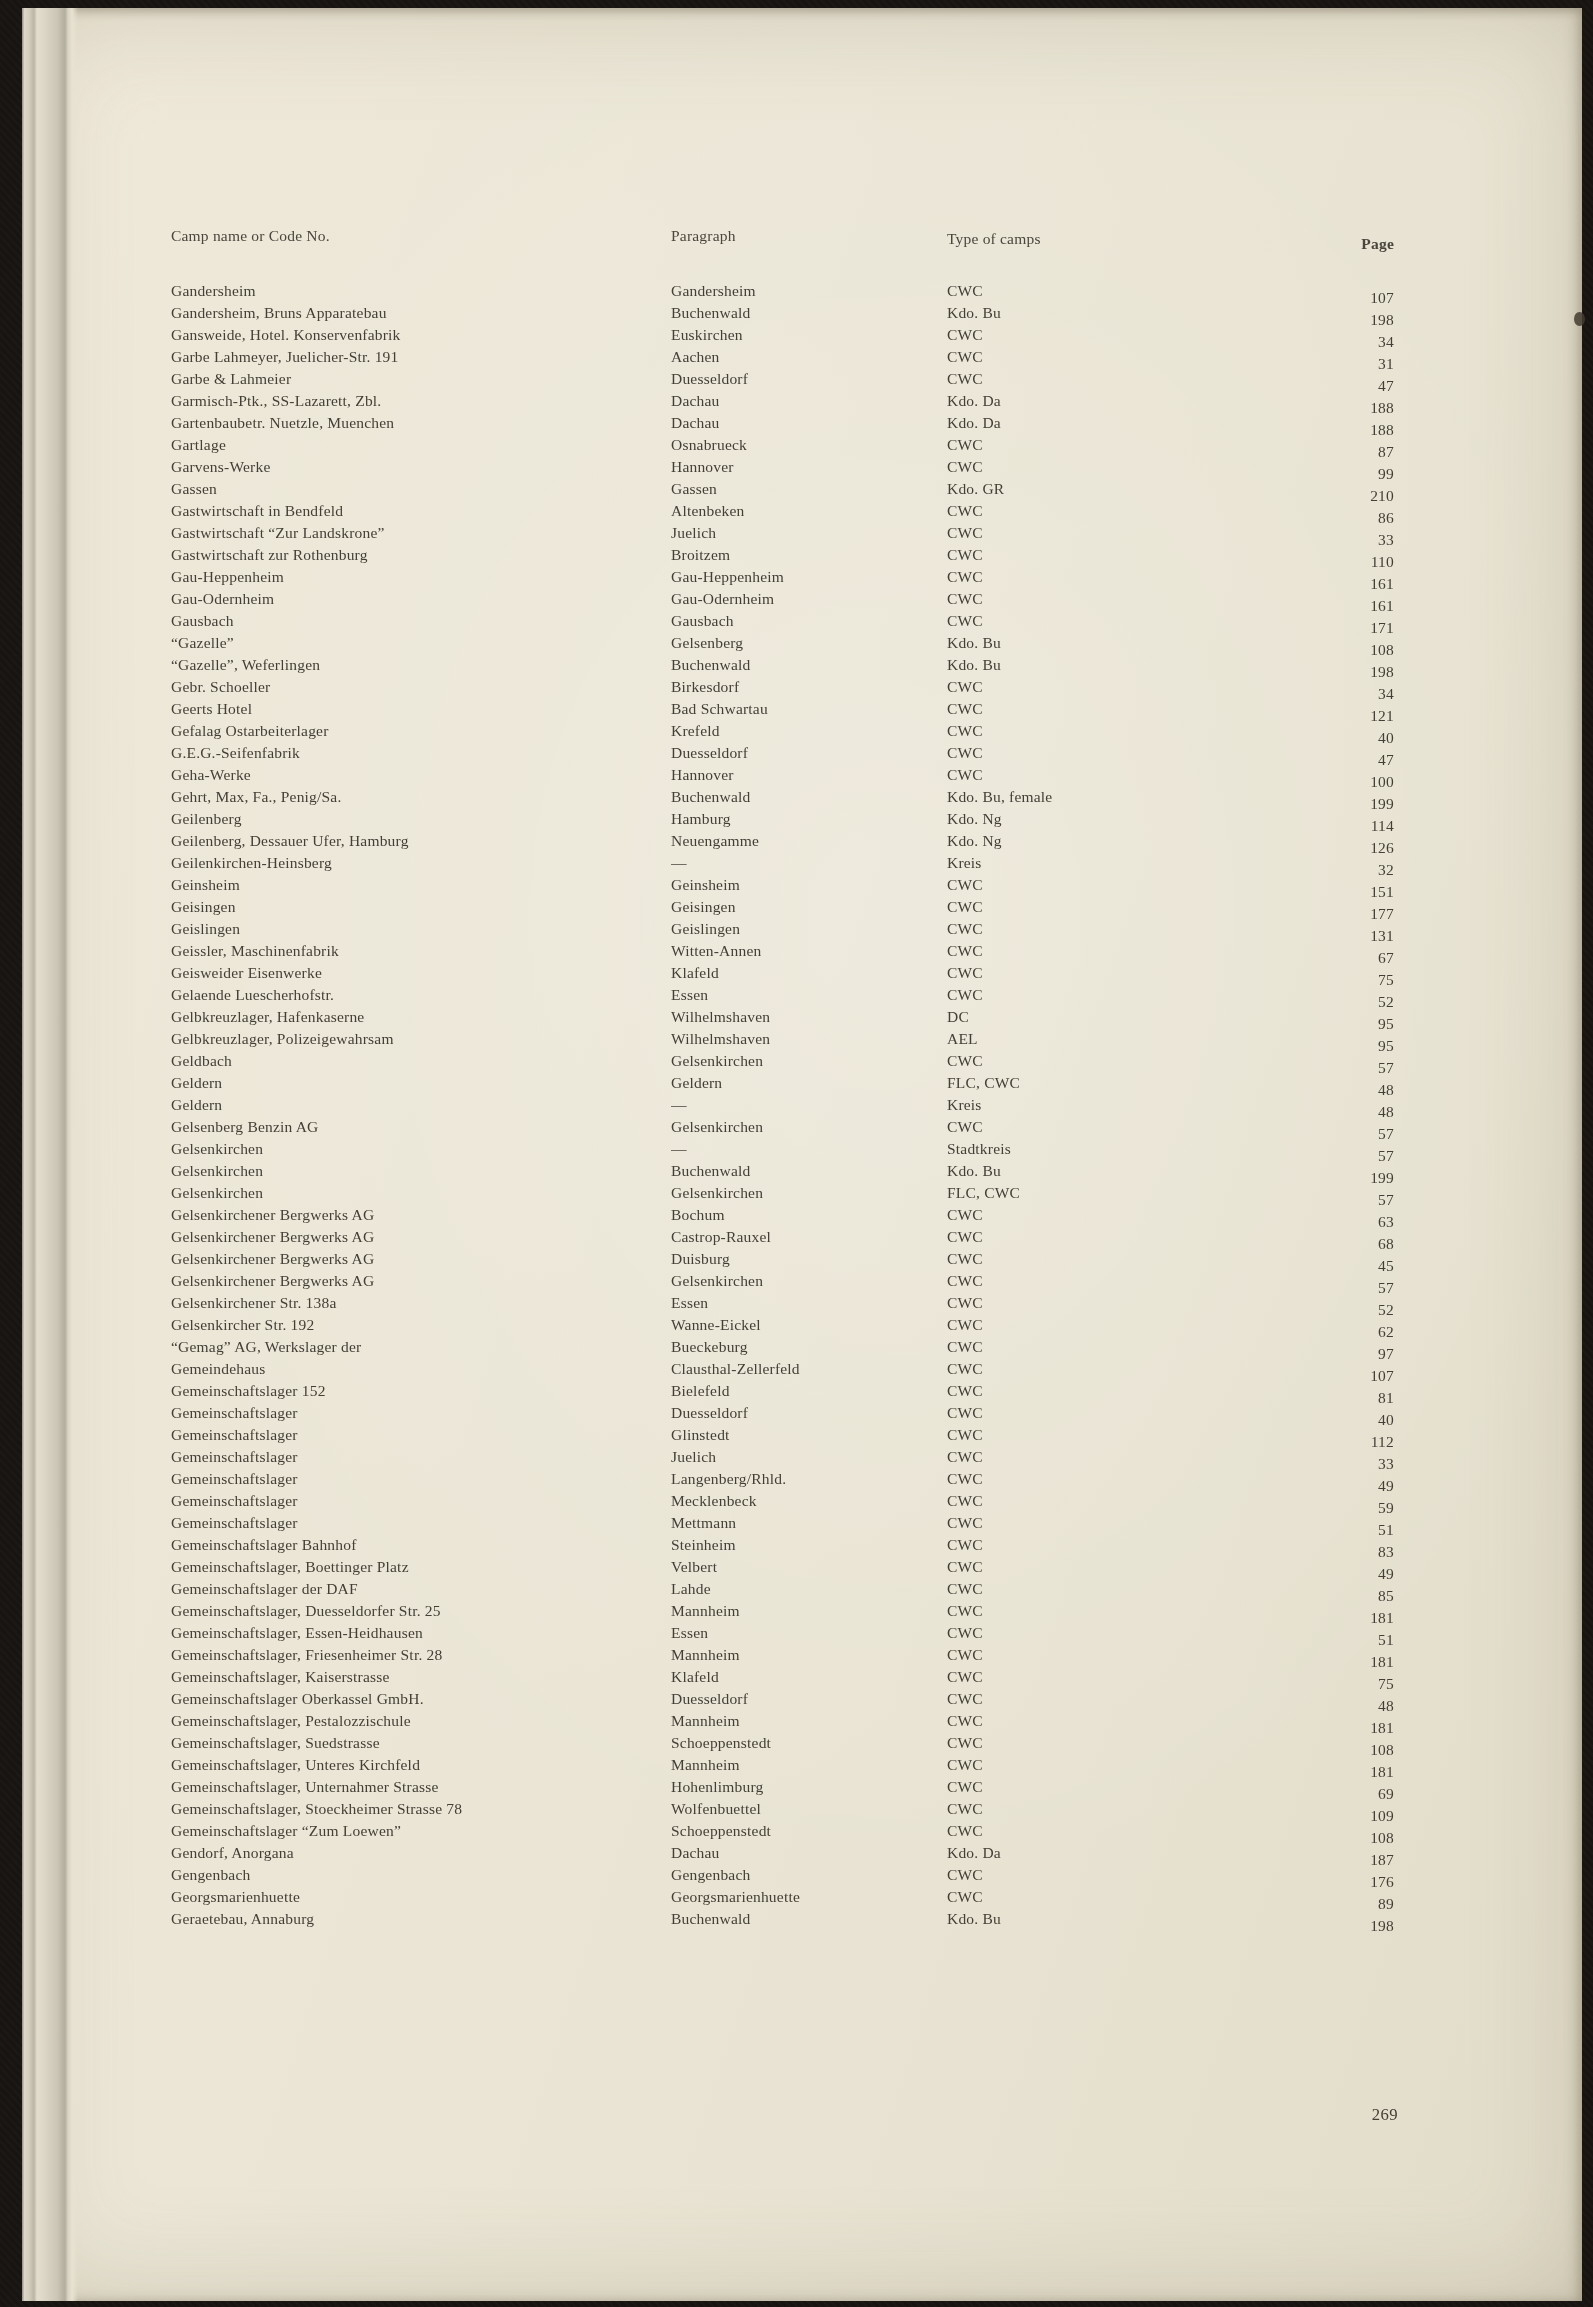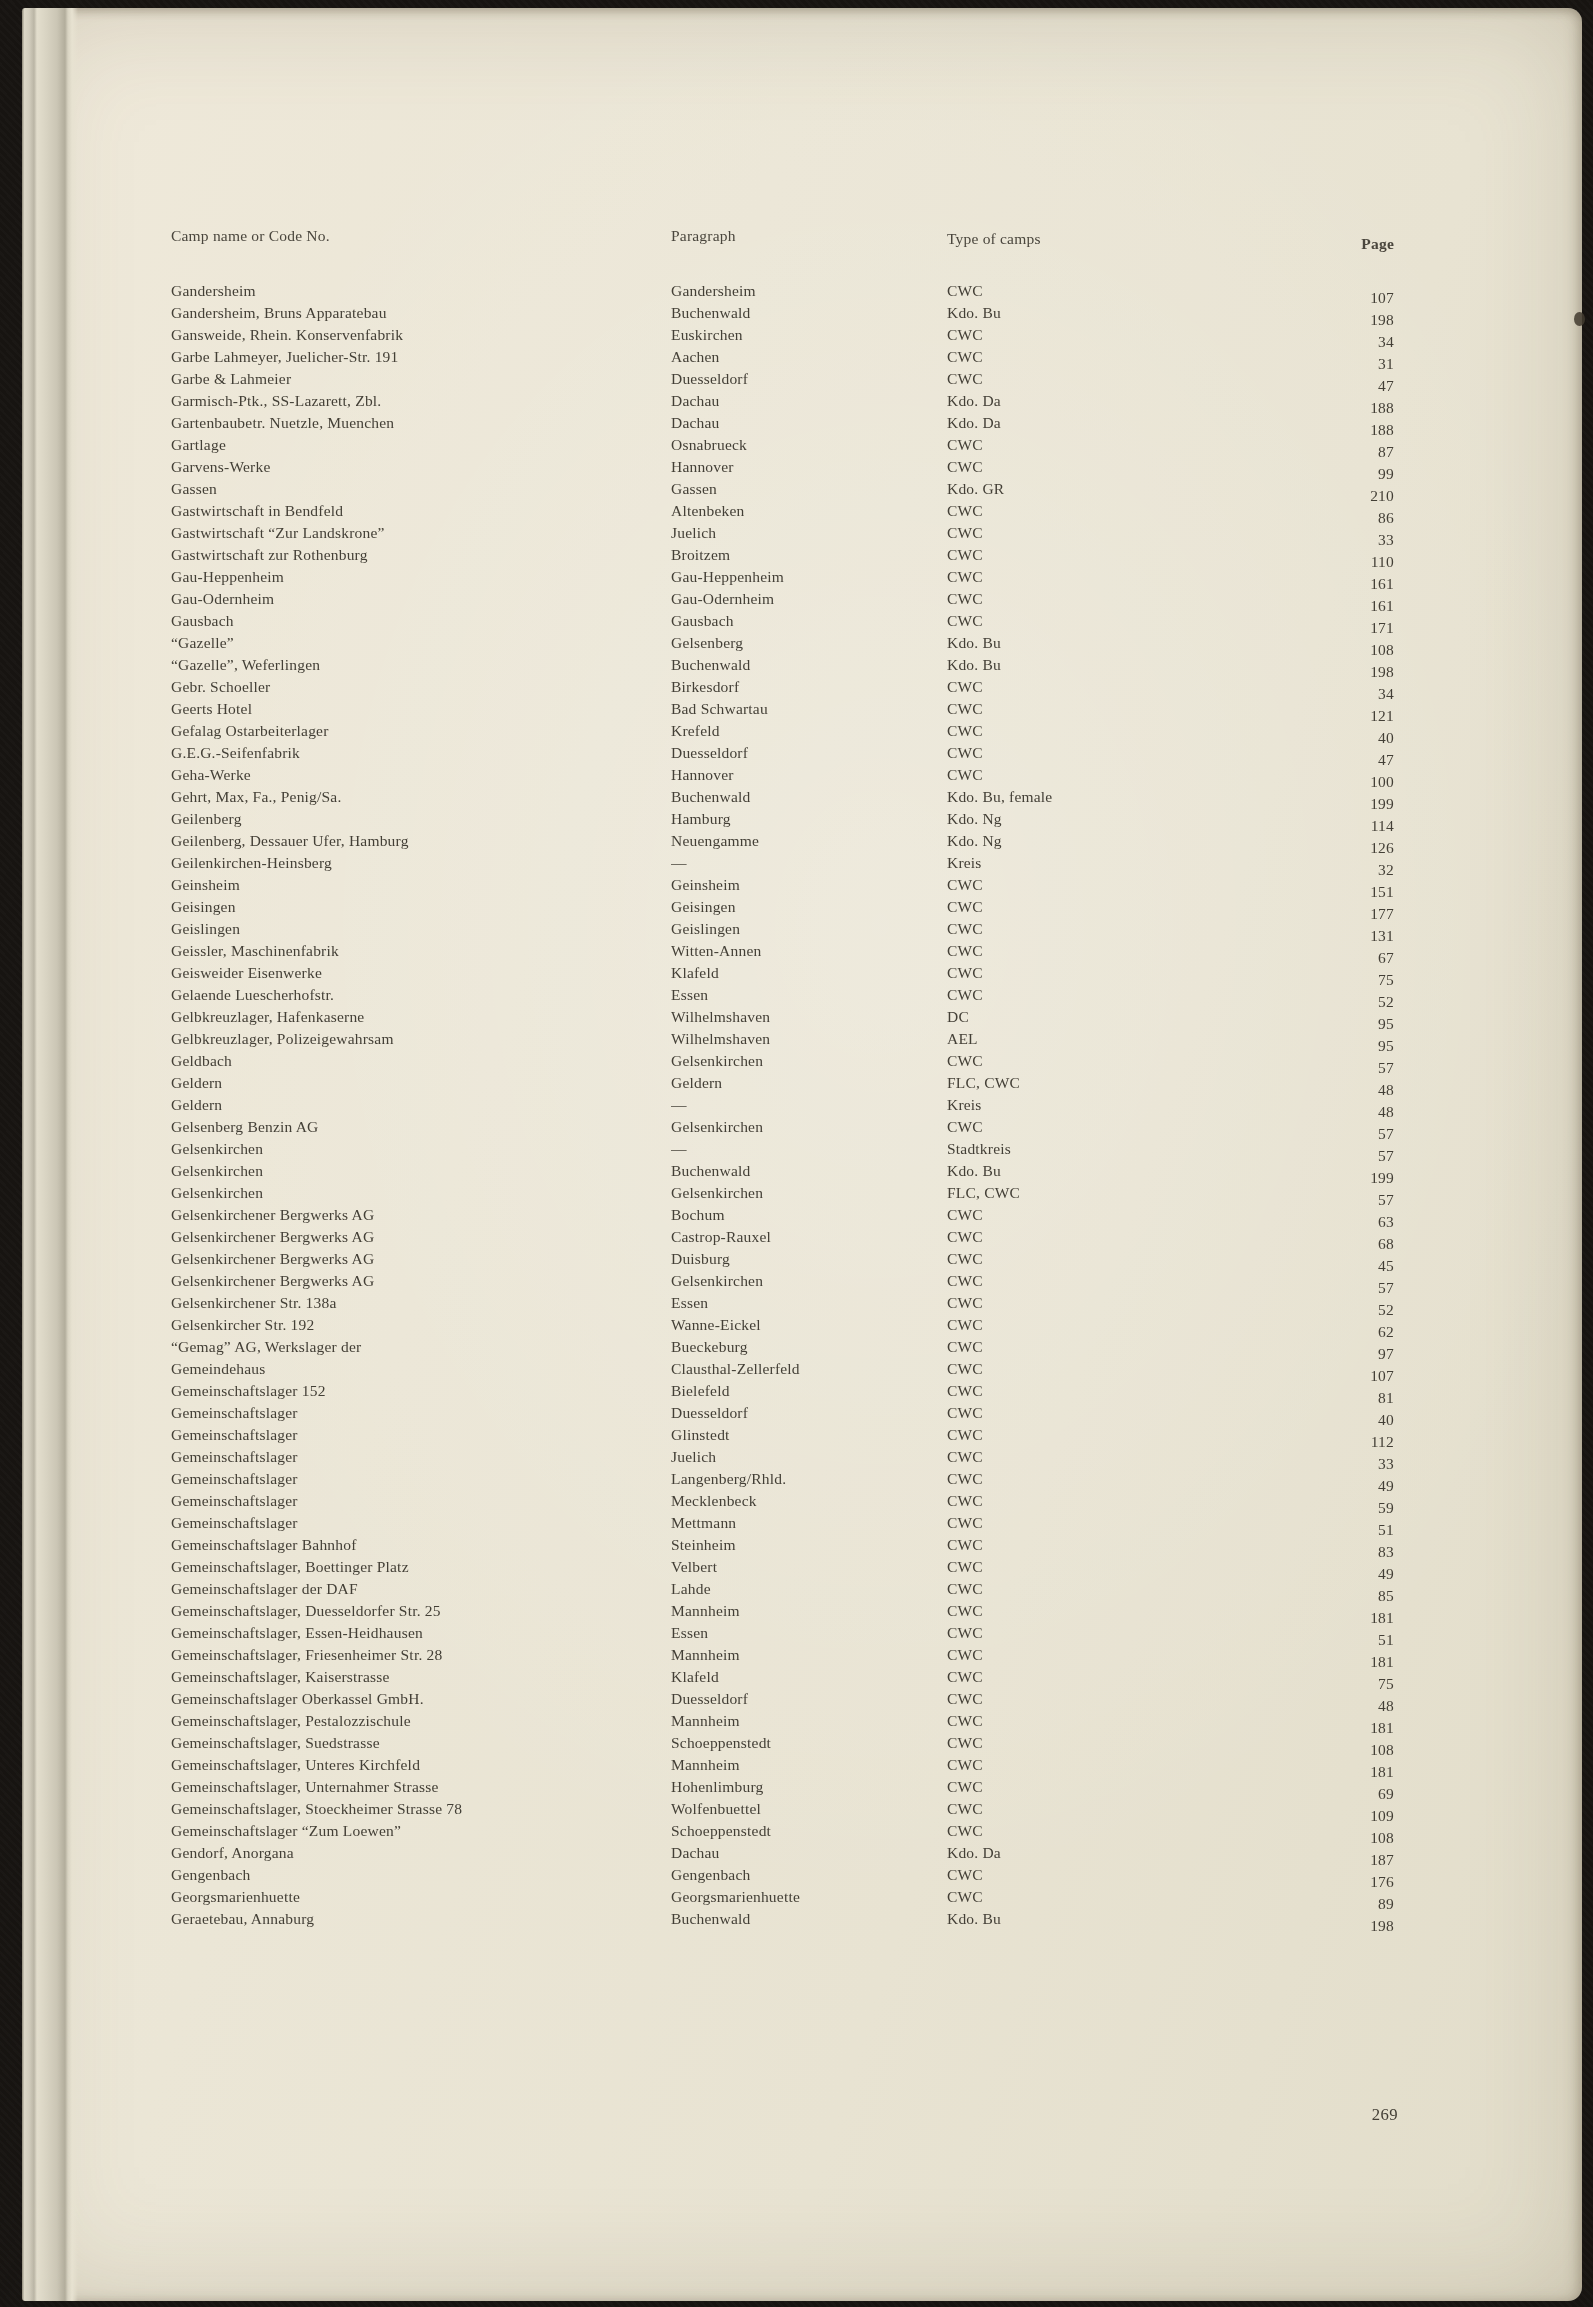--- a/index.html
+++ b/index.html
@@ -22,21 +22,21 @@
       #171411;
   }
 
   
   .page {
     position: absolute;
     left: 22px;
     top: 8px;
     width: 1560px;
     height: 2293px;
-    border-radius: 14px;
+    border-radius: 0;
     background:
       radial-gradient(ellipse 1115px 1434px at 55% 40%, rgba(255,255,255,0.20), rgba(255,255,255,0) 70%),
       linear-gradient(108deg, #efe9da 0%, #ebe6d6 35%, #e8e3d2 65%, #e2ddca 100%);
     box-shadow:
       inset 0 0 112px rgba(110, 95, 70, 0.22),
       inset -4.8px 0 14.3px rgba(90, 80, 60, 0.25),
       inset 0 3.2px 8px rgba(90, 80, 60, 0.25);
   }
 
   
@@ -145,21 +145,21 @@
   </div>
 
   <div class="row">
     <span class="c1">Gandersheim, Bruns Apparatebau</span>
     <span class="c2">Buchenwald</span>
     <span class="c3">Kdo. Bu</span>
     <span class="c4">198</span>
   </div>
 
   <div class="row">
-    <span class="c1">Gansweide, Rhein. Konservenfabrik</span>
+    <span class="c1">Gansweide, Hotel. Konservenfabrik</span>
     <span class="c2">Euskirchen</span>
     <span class="c3">CWC</span>
     <span class="c4">34</span>
   </div>
 
   <div class="row">
     <span class="c1">Garbe Lahmeyer, Juelicher-Str. 191</span>
     <span class="c2">Aachen</span>
     <span class="c3">CWC</span>
     <span class="c4">31</span>

